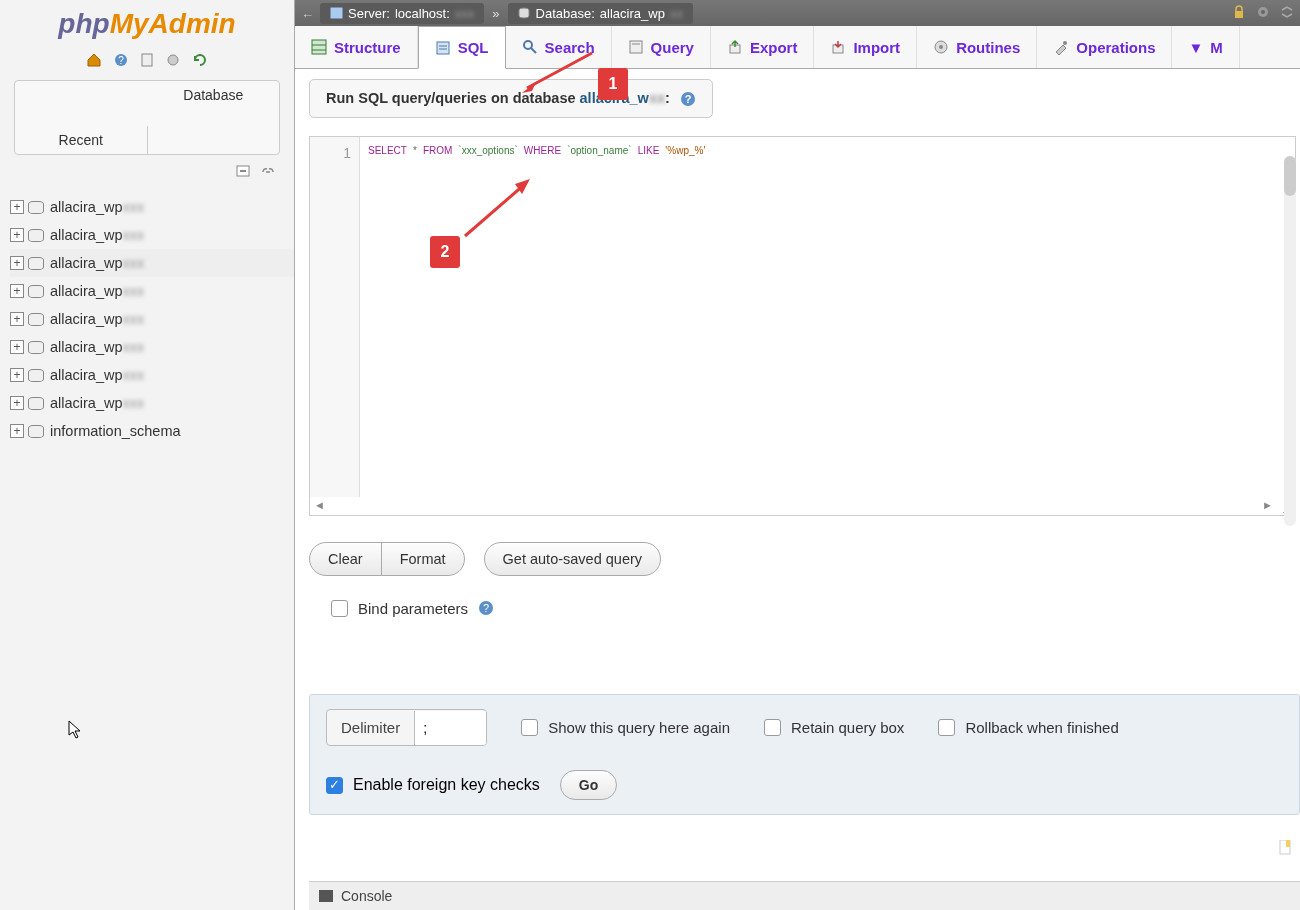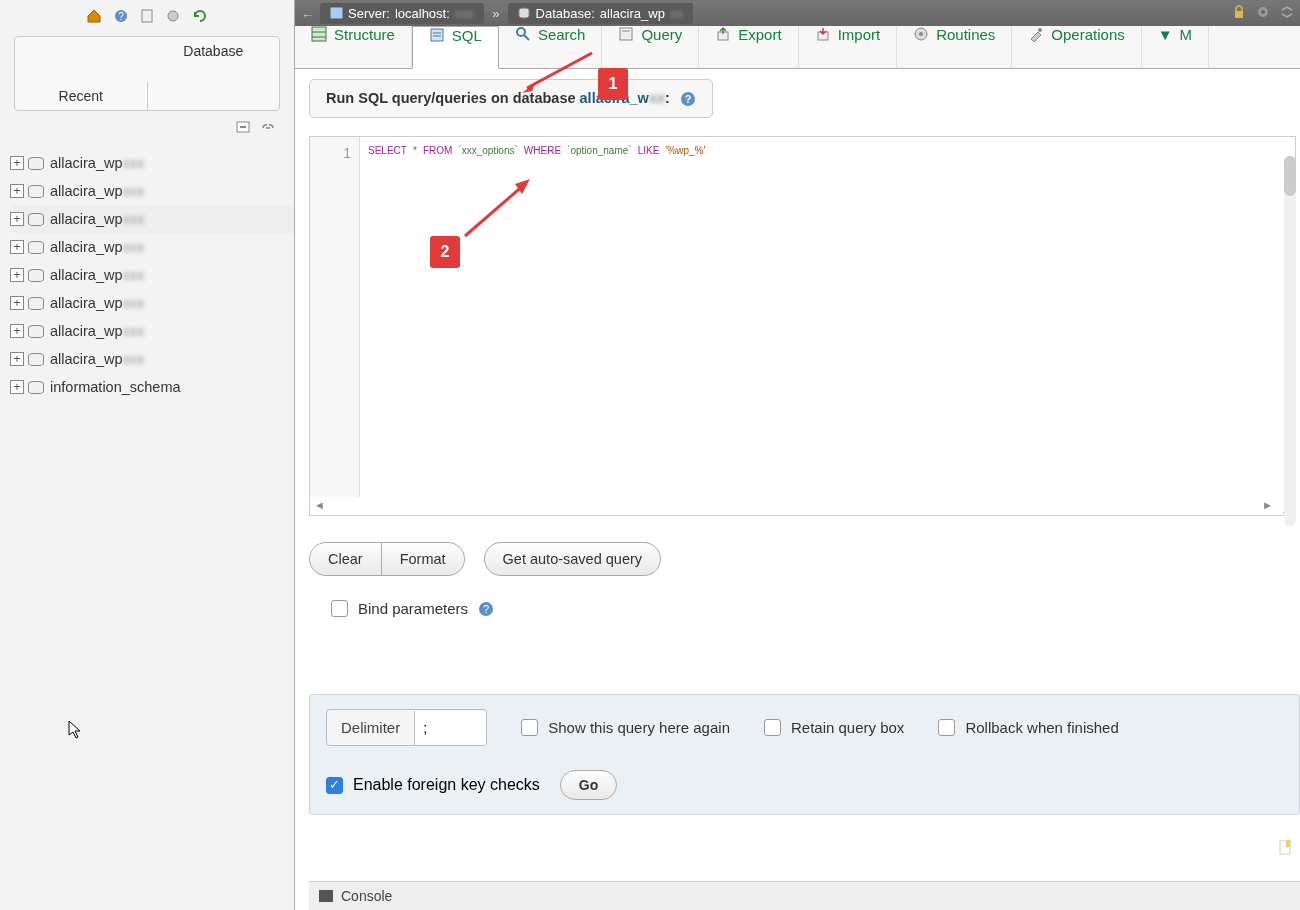--- a/index.html
+++ b/index.html
@@ -22,42 +22,42 @@
 .dbicon::before { content:''; position:absolute; width:14px; height:11px; border:1px solid #888; border-radius: 5px/3px; background:#f0f0f0; top:1px; left:0; }
 .blur { filter: blur(2px); color: #999; }
 .main { position: absolute; left: 295px; top: 0; right: 0; height: 100%; background: #fff; }
 .topbar { height: 26px; background: linear-gradient(#777,#666); display: flex; align-items: center; color: #fff; font-size: 13px; padding: 0 6px; }
 .topbar .back { color: #ccc; margin-right: 6px; cursor:pointer; }
 .topbar .crumb { background: #5a5a5a; padding: 3px 10px; border-radius: 3px; display:flex; align-items:center; gap:5px; }
 .topbar .sep { margin: 0 8px; color: #ddd; }
 .topbar .ticon { width:13px; height:12px; display:inline-block; }
 .topbar-right { margin-left:auto; display:flex; gap:10px; align-items:center; color:#ccc; }
 .tabs-main { display: flex; border-bottom: 1px solid #aaa; background: #f7f7f7; height: 43px; align-items: stretch; }
-.tab { display: flex; gap: 7px; padding: 0 16px; color: #15803d; font-size: 15px; font-weight: normal; cursor: pointer; border-right: 1px solid #e0e0e0; white-space: nowrap; }
+.tab { display: flex; align-items: center; gap: 7px; padding: 0 16px; color: #6d28d9; font-size: 15px; font-weight: bold; cursor: pointer; border-right: 1px solid #e0e0e0; white-space: nowrap; }
 .tab.active { background: #fff; border-bottom: 1px solid #fff; margin-bottom: -1px; border-top: 1px solid #aaa; border-left: 1px solid #aaa; border-right: 1px solid #aaa; }
 .tab .ticon { width: 16px; height: 16px; display:inline-block; }
 .content { padding: 10px 4px 0 14px; }
 .panel-head { display:inline-block; background: #f7f7f7; border: 1px solid #ccc; border-radius: 5px; padding: 10px 16px; font-size: 14.5px; color: #333; font-weight: bold; }
 .panel-head .dbname { color: #235a81; }
 .panel-head .help { display:inline-block; width:16px; height:16px; vertical-align:middle; margin-left:6px; }
 .editor { margin-top: 18px; border: 1px solid #ccc; height: 380px; position: relative; background: #fff; }
 .gutter { position:absolute; left:0; top:0; bottom:18px; width:50px; background:#f7f7f7; border-right:1px solid #ddd; text-align:right; padding:8px 8px 0 0; color:#999; font-family: monospace; font-size: 14px; }
 .code { padding: 8px 10px 0 58px; font-family: Consolas, monospace; font-size: 10px; white-space: pre; }
 .kw { color: #9b2393; }
 .op { color: #666; }
 .ident { color: #3a7a3a; }
 .str { color: #b05000; }
 .editor-scroll { position:absolute; bottom:0; left:0; right:18px; height:16px; display:flex; justify-content:space-between; color:#888; font-size:11px; padding:0 4px; }
 .resize { position:absolute; right:0; bottom:0; width:16px; height:16px; }
 .btn-row { margin-top: 26px; display:flex; gap: 19px; }
 .btn-group { display:flex; border:1px solid #aaa; border-radius:18px; overflow:hidden; background:linear-gradient(#fdfdfd,#e9e9e9); }
 .btn-group button { border:none; background:transparent; padding: 8px 18px; font-size:14.5px; color:#333; cursor:pointer; }
 .btn-group button:first-child { border-right:1px solid #aaa; }
 .btn-solo { border:1px solid #aaa; border-radius:18px; background:linear-gradient(#fdfdfd,#e9e9e9); padding:8px 18px; font-size:14.5px; color:#333; cursor:pointer; }
-.bind-row { margin-top: 24px; display:flex; align-items:flex-end; gap:10px; font-size:15px; color:#333;padding-left:22px; }
+.bind-row { margin-top: 24px; display:flex; align-items:flex-start; gap:10px; font-size:15px; color:#333;padding-left:22px; }
 .chk { width:17px; height:17px; border:1px solid #999; border-radius:3px; background:#fff; display:inline-block; }
 .chk.checked { background:#2d7fe0; border-color:#2d7fe0; position:relative; }
 .chk.checked::after { content:'✓'; color:#fff; font-size:13px; position:absolute; left:2px; top:-1px; }
 .help-sm { width:16px; height:16px; display:inline-block; }
 .footer-panel { position:absolute; left:14px; right:0; top:694px; background:#ebf0f5; border:1px solid #cdd7e0; border-radius:3px; padding: 14px 16px; }
 .footer-row { display:flex; align-items:center; gap: 34px; font-size:15px; color:#333; }
 .delim-group { display:flex; align-items:center; border:1px solid #bbb; border-radius:4px; background:#f5f5f5; overflow:hidden; }
 .delim-group label { padding:9px 14px; color:#444; }
 .delim-group input { width:72px; border:none; border-left:1px solid #bbb; padding:9px 8px; background:#fff; font-size:14px; }
 .chk-row { display:flex; align-items:center; gap:10px; }
@@ -69,20 +69,23 @@
 .annotation { position:absolute; background:#e03a3a; color:#fff; width:30px; height:32px; border-radius:3px; display:flex; align-items:center; justify-content:center; font-size:16px; font-weight:bold; z-index:50; }
 .arrow { position:absolute; z-index:49; }
 .cursor { position:absolute; z-index:60; }
 .vscroll { position:absolute; right:4px; top:156px; width:12px; height:370px; background:#f0f0f0; border-radius:6px; }
 .vscroll-thumb { background:#ccc; width:100%; height:40px; border-radius:6px; }
 </style>
 </head>
 <body>
 
 <div class="sidebar">
+  <div class="logo">
+    <span class="p1">php</span><span class="p2">MyAdmin</span>
+  </div>
   <div class="icon-row">
     <span><svg viewBox="0 0 16 16">
           <path d="M2 8 L8 2 L14 8 L14 14 L2 14 Z" fill="#d88a00" stroke="#a06000"></path>
         </svg></span>
     <span><svg viewBox="0 0 16 16">
           <circle cx="8" cy="8" r="6" fill="#5b8fc7"></circle>
           <text x="8" y="12" text-anchor="middle" fill="#fff" font-size="10">?</text>
         </svg></span>
     <span><svg viewBox="0 0 16 16">
           <rect x="3" y="2" width="10" height="12" fill="#eee" stroke="#888"></rect>

